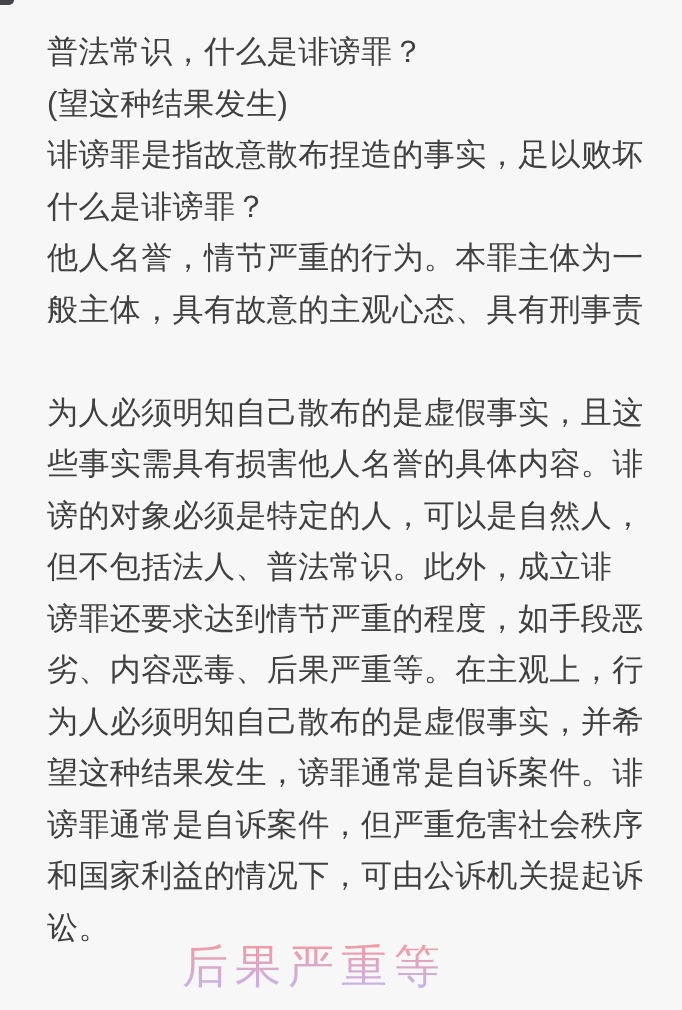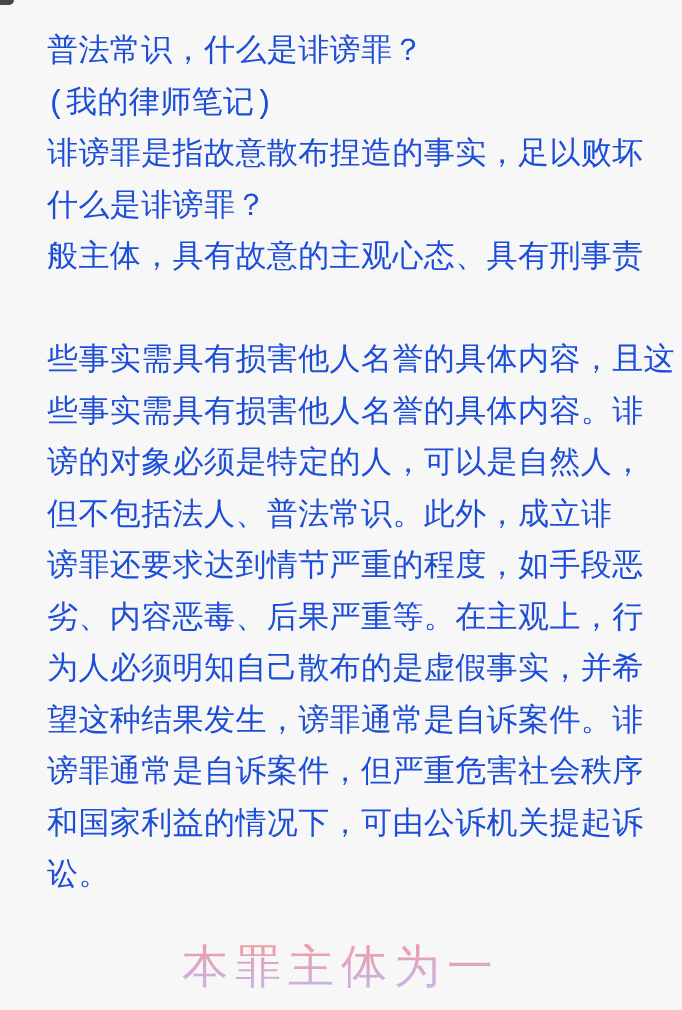--- a/index.html
+++ b/index.html
@@ -62,33 +62,34 @@
     border-bottom-right-radius: 6px;
     filter: blur(0.6px);
     z-index: 3;
   }
 </style>
 </head>
 <body style="background: rgb(247, 247, 248);">
 
 <div class="corner-smudge"></div>
 
-<div class="article-text" style="color: #1d4ed8; font-family: Liberation Mono, monospace;">
+<div class="article-text" style="color: #404040;">
   <div class="line">普法常识，什么是诽谤罪？</div>
-  <div class="line">(我的律师笔记)</div>
+  <div class="line">(望这种结果发生)</div>
   <div class="line">诽谤罪是指故意散布捏造的事实，足以败坏</div>
   <div class="line">什么是诽谤罪？</div>
+  <div class="line">他人名誉，情节严重的行为。本罪主体为一</div>
   <div class="line">般主体，具有故意的主观心态、具有刑事责</div>
   <div class="line"></div>
-  <div class="line">些事实需具有损害他人名誉的具体内容，且这</div>
+  <div class="line">为人必须明知自己散布的是虚假事实，且这</div>
   <div class="line">些事实需具有损害他人名誉的具体内容。诽</div>
   <div class="line">谤的对象必须是特定的人，可以是自然人，</div>
   <div class="line">但不包括法人、普法常识。此外，成立诽</div>
   <div class="line">谤罪还要求达到情节严重的程度，如手段恶</div>
   <div class="line">劣、内容恶毒、后果严重等。在主观上，行</div>
   <div class="line">为人必须明知自己散布的是虚假事实，并希</div>
   <div class="line">望这种结果发生，谤罪通常是自诉案件。诽</div>
   <div class="line">谤罪通常是自诉案件，但严重危害社会秩序</div>
   <div class="line">和国家利益的情况下，可由公诉机关提起诉</div>
   <div class="line">讼。</div>
 </div>
 
-<div class="watermark" style="--wm-top: #ee9da8; --wm-bottom: #c7b3e6;">本罪主体为一</div>
+<div class="watermark" style="--wm-top: #ee9da8; --wm-bottom: #c7b3e6;">后果严重等</div>
 
 </body></html>

